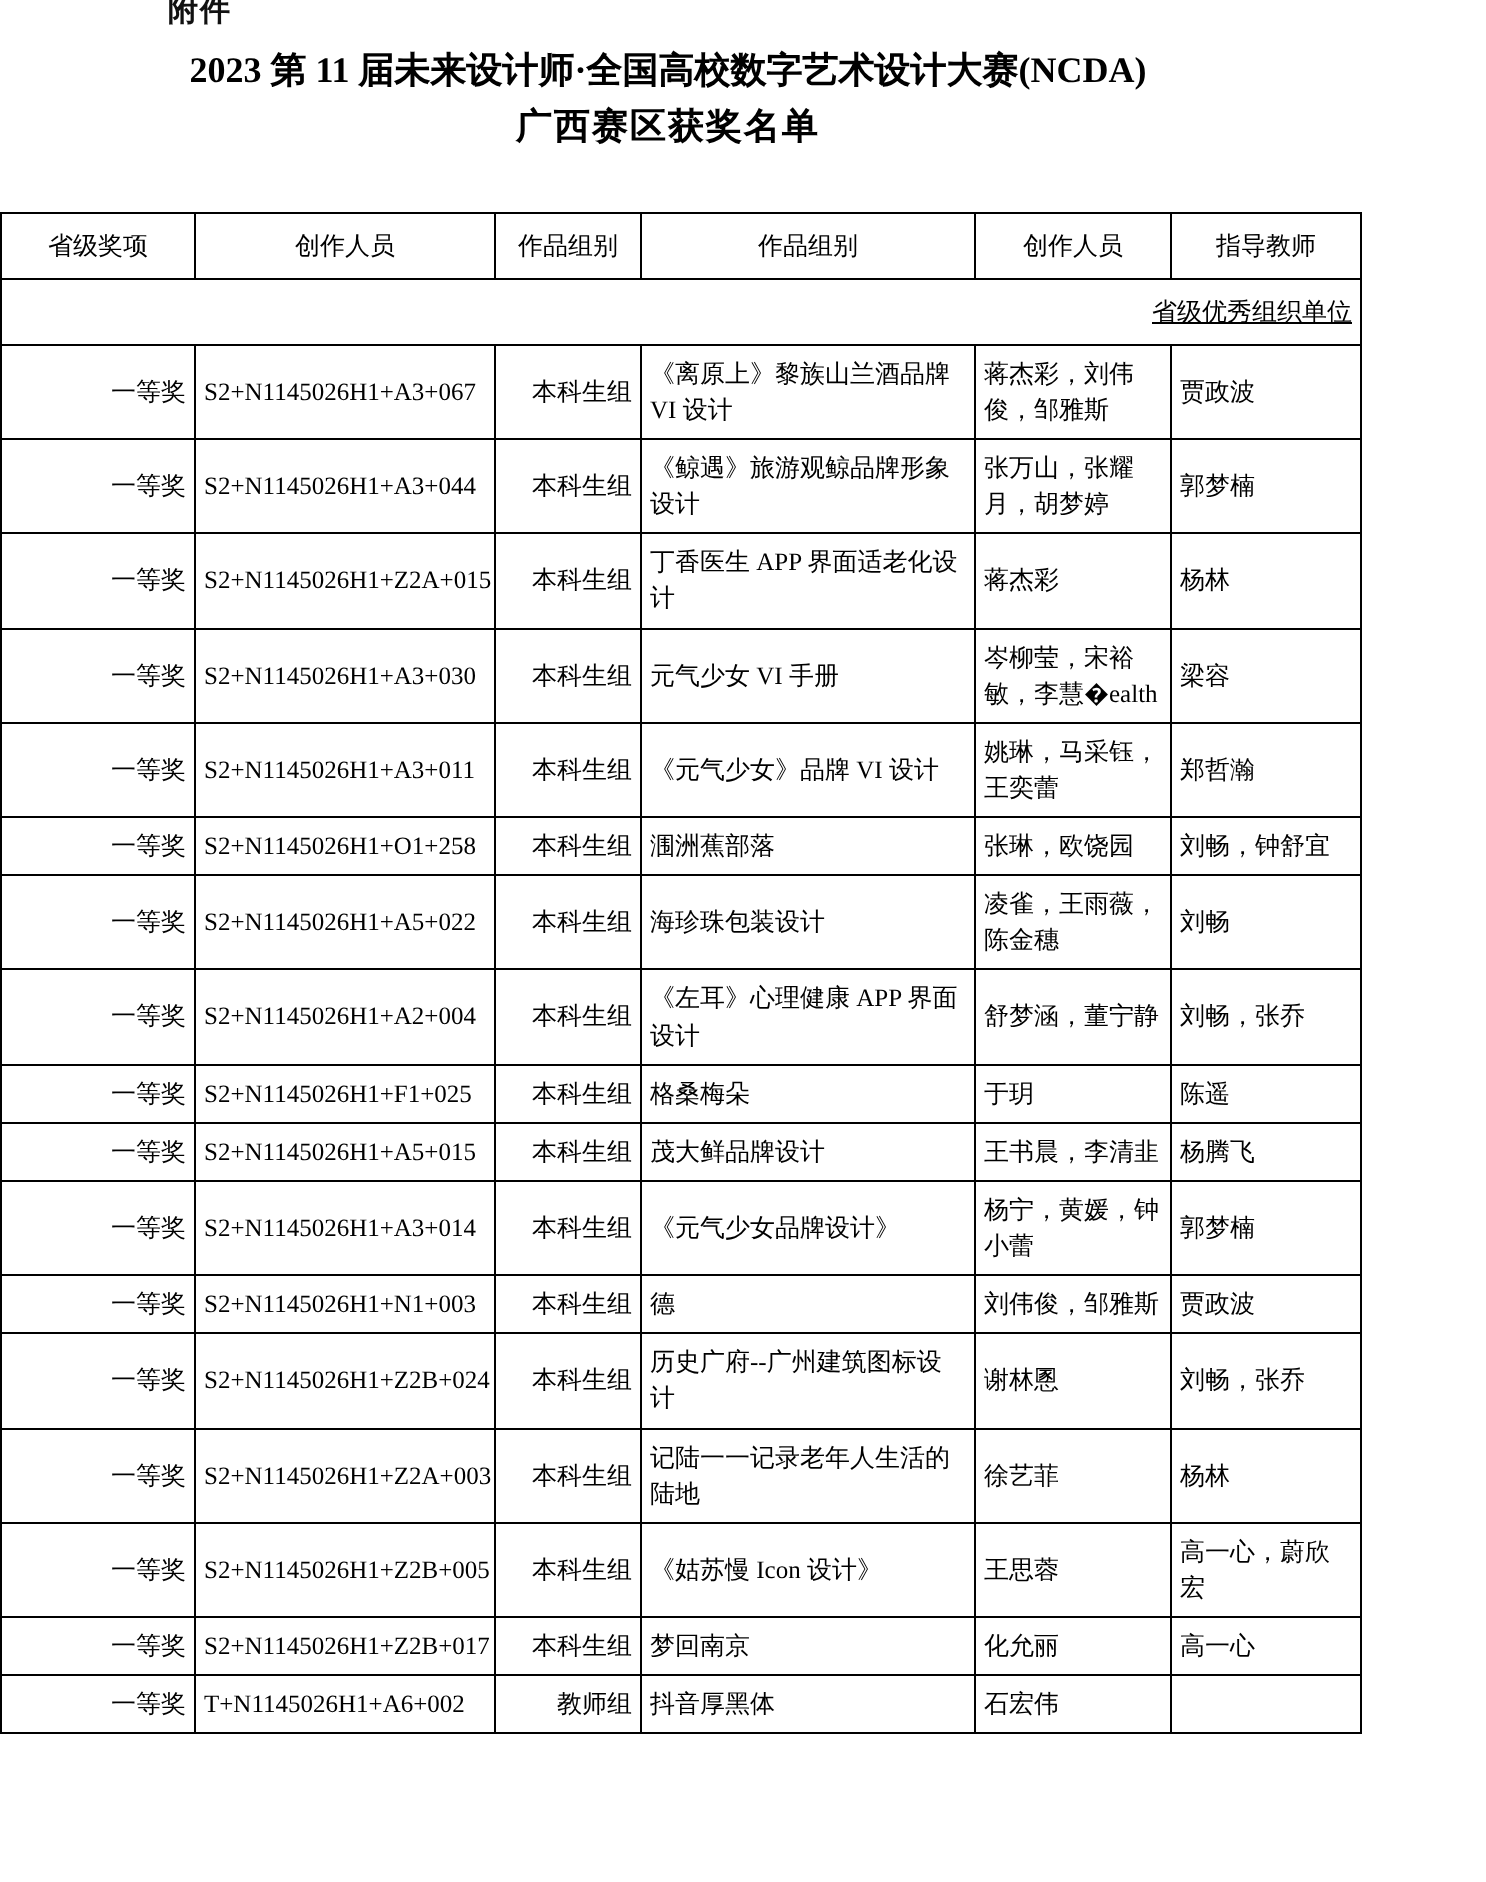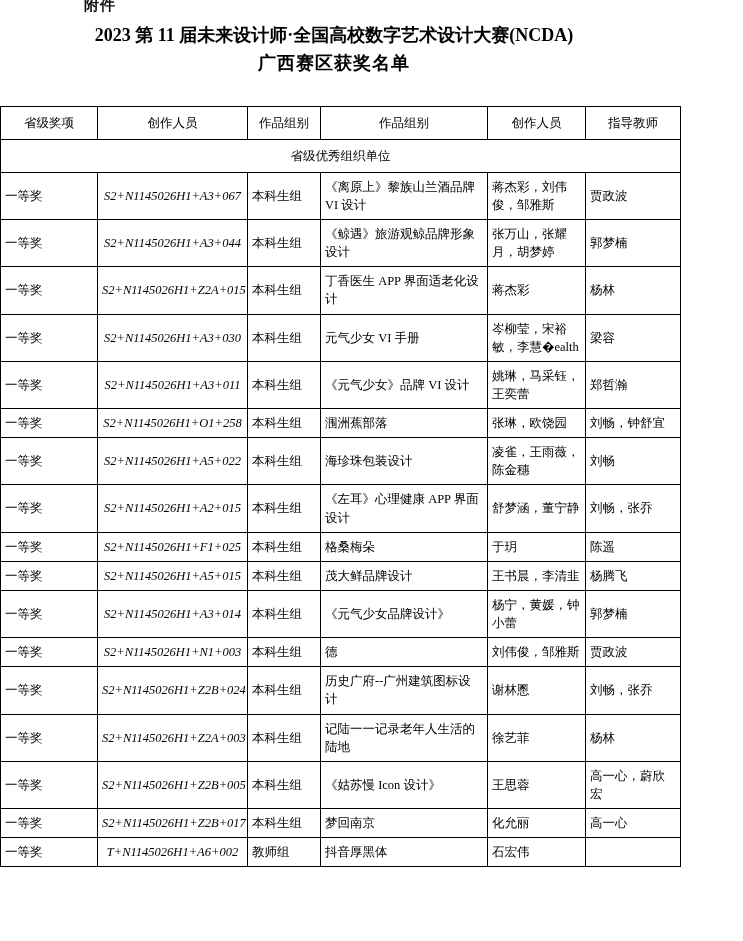--- a/index.html
+++ b/index.html
@@ -64,33 +64,33 @@
     text-align: center;
     height: 22px;
   }
   col.c-prize { width: 97px; }
   col.c-code  { width: 150px; }
   col.c-group { width: 73px; }
   col.c-name  { width: 167px; }
   col.c-author{ width: 98px; }
   col.c-mentor{ width: 95px; }
 
-  .td-center { text-align: left; }
+  .td-center { text-align: right; }
   .org-row td {
-    text-align: center;
+    text-align: right;
     padding-left: 8px;
     height: 22px;
+    text-decoration: underline;
   }
   .code-cell {
-    text-align: center;
+    text-align: left;
     font-family: "Liberation Serif", serif;
     font-size: 12px;
     letter-spacing: 0px;
     white-space: nowrap;
-    font-style: italic;
   }
   .wrap-cell { text-align: left; padding-left: 10px; padding-right: 6px; }
 </style>
 </head>
 <body>
 
 <div class="page">
 
   <div class="attach-label">附件</div>
 
@@ -174,21 +174,21 @@
         <tr>
           <td class="td-center">一等奖</td>
           <td class="code-cell">S2+N1145026H1+A5+022</td>
           <td class="td-center">本科生组</td>
           <td class="wrap-cell">海珍珠包装设计</td>
           <td class="wrap-cell">凌雀，王雨薇，陈金穗</td>
           <td class="wrap-cell">刘畅</td>
         </tr>
         <tr>
           <td class="td-center">一等奖</td>
-          <td class="code-cell">S2+N1145026H1+A2+015</td>
+          <td class="code-cell">S2+N1145026H1+A2+004</td>
           <td class="td-center">本科生组</td>
           <td class="wrap-cell">《左耳》心理健康 APP 界面设计</td>
           <td class="wrap-cell">舒梦涵，董宁静</td>
           <td class="wrap-cell">刘畅，张乔</td>
         </tr>
         <tr>
           <td class="td-center">一等奖</td>
           <td class="code-cell">S2+N1145026H1+F1+025</td>
           <td class="td-center">本科生组</td>
           <td class="wrap-cell">格桑梅朵</td>

